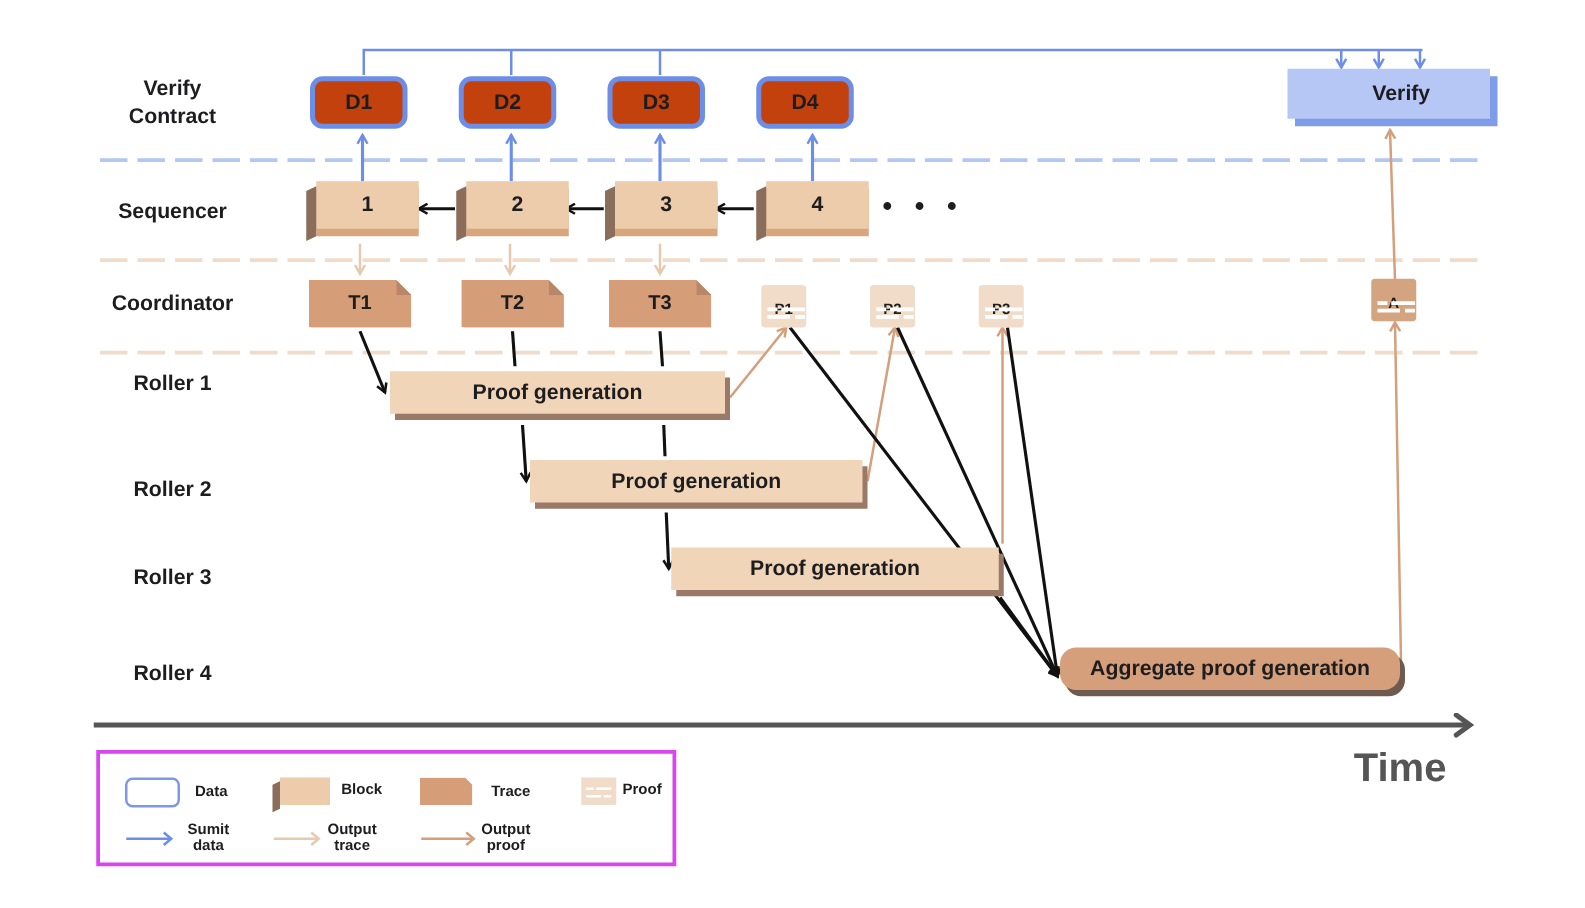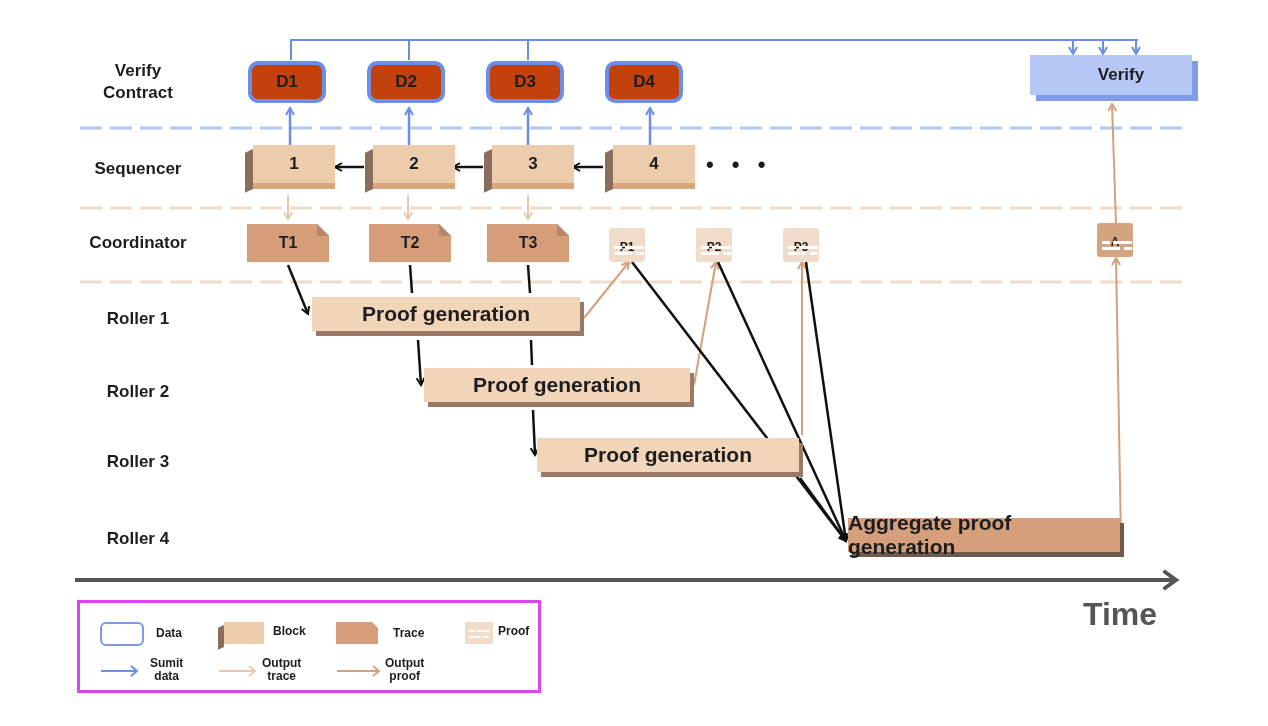--- a/index.html
+++ b/index.html
@@ -31,22 +31,22 @@
                 clip-path: polygon(0 0, 100% 100%, 0 100%); }
   .proof { position: absolute; width: 36px; height: 34px; background: #f0dcc9;
            border-radius: 3px; box-sizing: border-box; padding-top: 12px;
            font-weight: 700; font-size: 12px; color: #1d1d1f; text-align: center; }
   .proof.agg { background: #d4a37f; }
   .proof .lines { position: absolute; left: 5px; right: 5px; bottom: 6px; height: 10px; }
   .proof .lines i { position: absolute; height: 3px; background: #ffffff; }
   .pg-bar { position: absolute; height: 34px; background: #f0d5b8;
             box-shadow: 4px 5px 0 #9b7968;
             display: flex; align-items: center; justify-content: center;
-            font-weight: 700; font-size: 21px; color: #1d1d1f; }
-  .pg-bar.agg { background: #d59f7b; box-shadow: 4px 5px 0 #6f5a50; }
+            font-weight: 700; font-size: 17px; color: #1d1d1f; }
+  .pg-bar.agg { background: #d59f7b; box-shadow: 4px 5px 0 #6f5a50; border-radius: 13px; }
   .dots { position: absolute; left: 706px; top: 152px; font-size: 22px; font-weight: 700;
           letter-spacing: 6px; color: #1d1d1f; }
   .time-label { position: absolute; left: 1083px; top: 596px; font-size: 32px; font-weight: 700;
                 color: #555555; }
   .legend { position: absolute; left: 77px; top: 600px; width: 464px; height: 93px;
             box-sizing: border-box; border: 3px solid #d946ef; background: #fff; }
   .lg-item { position: absolute; font-weight: 700; font-size: 12px; color: #1d1d1f;
              line-height: 13px; text-align: center; }
   .lg-data { position: absolute; width: 44px; height: 24px; box-sizing: border-box;
              border: 2px solid #7d98e6; border-radius: 6px; }
@@ -123,21 +123,21 @@
   <line x1="1121" y1="540" x2="1116" y2="258" stroke="#d4a07c" stroke-width="2" marker-end="url(#ah-proof)"></line>
   <line x1="1116" y1="224" x2="1112" y2="104" stroke="#d4a07c" stroke-width="2" marker-end="url(#ah-proof)"></line>
 
   <line x1="75" y1="580" x2="1176" y2="580" stroke="#555" stroke-width="4" marker-end="url(#ah-time)"></line>
 </svg>
 
 <div class="lane-label" style="left:78px;top:60px;width:120px;white-space:pre-line;">Verify
 Contract</div>
 <div class="lane-label" style="left:78px;top:158px;width:120px;">Sequencer</div>
 <div class="lane-label" style="left:78px;top:232px;width:120px;">Coordinator</div>
-<div class="lane-label" style="left:78px;top:308px;width:120px;">Roller 1</div>
+<div class="lane-label" style="left:78px;top:296px;width:120px;">Roller 1</div>
 <div class="lane-label" style="left:78px;top:381px;width:120px;">Roller 2</div>
 <div class="lane-label" style="left:78px;top:451px;width:120px;">Roller 3</div>
 <div class="lane-label" style="left:78px;top:528px;width:120px;">Roller 4</div>
 
 <div class="data-box" style="left:248px;top:61px;">D1</div>
 <div class="data-box" style="left:367px;top:61px;">D2</div>
 <div class="data-box" style="left:486px;top:61px;">D3</div>
 <div class="data-box" style="left:605px;top:61px;">D4</div>
 <div class="verify-box">Verify</div>
 

